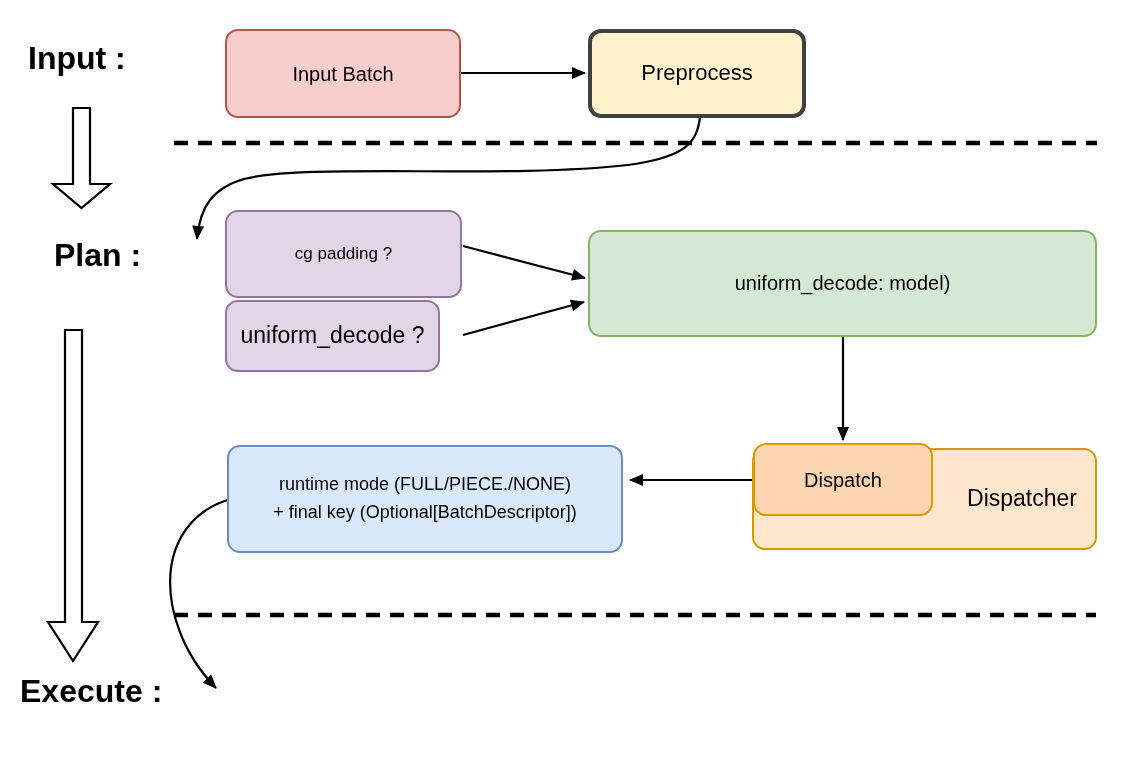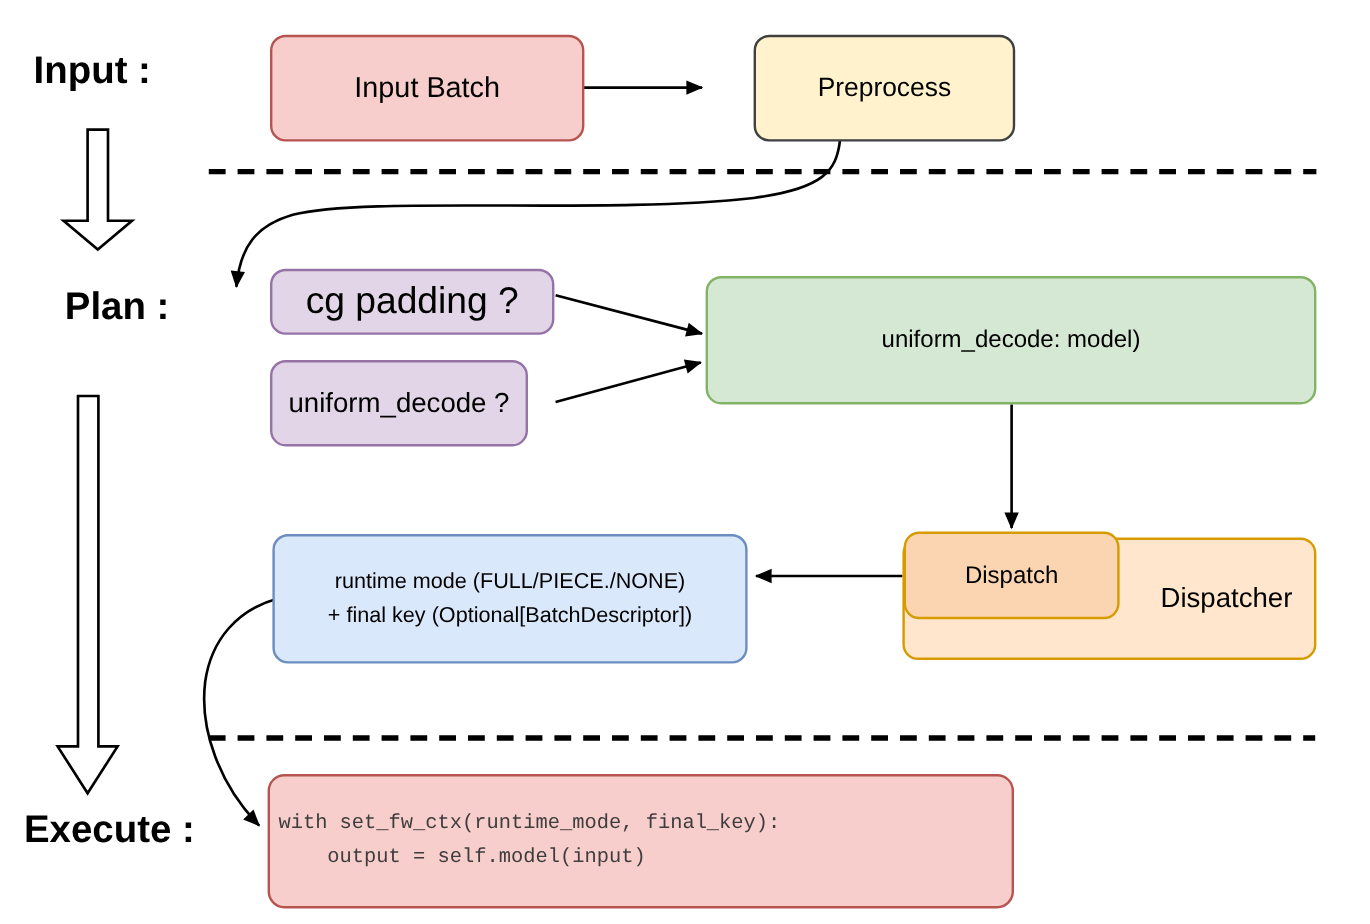--- a/index.html
+++ b/index.html
@@ -11,30 +11,30 @@
   .node{
     position:absolute;z-index:2;box-sizing:border-box;border-radius:13px;
     display:flex;flex-direction:column;align-items:center;justify-content:center;
     text-align:center;line-height:1.3;
   }
   .stage-label{
     position:absolute;z-index:2;font-weight:bold;font-size:32px;color:#000000;
     white-space:nowrap;
   }
   .node-red{background:#F8CECC;border:2px solid #B85450;}
-  .node-yellow{background:#FFF2CC;border:2px solid #404040;margin-left:40px;}
+  .node-yellow{background:#FFF2CC;border:4px solid #404040;}
   .node-purple{background:#E1D5E7;border:2px solid #9673A6;}
   .node-green{background:#D5E8D4;border:2px solid #82B366;}
   .node-blue{background:#DAE8FC;border:2px solid #6C8EBF;}
   .node-orange-outer{background:#FFE6CC;border:2px solid #D79B00;}
   .node-orange-inner{background:#FBD5B2;border:2px solid #D79B00;}
 
-  #node-input-batch{left:225px;top:29px;width:262px;height:89px;font-size:24px;justify-content:center;}
+  #node-input-batch{left:225px;top:29px;width:236px;height:89px;font-size:20px;justify-content:center;}
   #node-preprocess{left:588px;top:29px;width:218px;height:89px;font-size:22px;}
-  #node-cg-padding{left:225px;top:224px;width:237px;height:55px;font-size:31px;}
+  #node-cg-padding{left:225px;top:210px;width:237px;height:88px;font-size:17px;}
   #node-uniform-decode{left:225px;top:300px;width:215px;height:72px;font-size:23px;text-align:center;}
   #node-init-key{left:588px;top:230px;width:509px;height:107px;font-size:20px;line-height:1.45;}
   #node-cudagraph-dispatcher{left:752px;top:448px;width:345px;height:102px;font-size:23px;
     align-items:flex-end;justify-content:center;padding-right:18px;line-height:1.45;}
   #node-dispatch{left:753px;top:443px;width:180px;height:73px;font-size:20px;z-index:3;}
   #node-runtime-mode{left:227px;top:445px;width:396px;height:108px;font-size:18px;line-height:1.55;}
   #node-execute-code{
     left:223px;top:645px;width:622px;height:112px;border-radius:14px;
     align-items:flex-start;justify-content:center;text-align:left;padding-left:7px;
     font-family:"Liberation Mono","DejaVu Sans Mono",monospace;font-size:17px;
@@ -101,18 +101,14 @@
 
   <div class="node node-blue" id="node-runtime-mode">
     <span>runtime mode (FULL/PIECE./NONE)</span>
     <span>+ final key (Optional[BatchDescriptor])</span>
   </div>
 
   <div class="node node-orange-inner" id="node-dispatch">
     <span>Dispatch</span>
   </div>
 
-  <div class="node node-red" id="node-execute-code">
-    <span>with set_fw_ctx(runtime_mode, final_key):</span>
-    <span>    output = self.model(input)</span>
-  </div>
 
 </div>
 
 </body></html>

